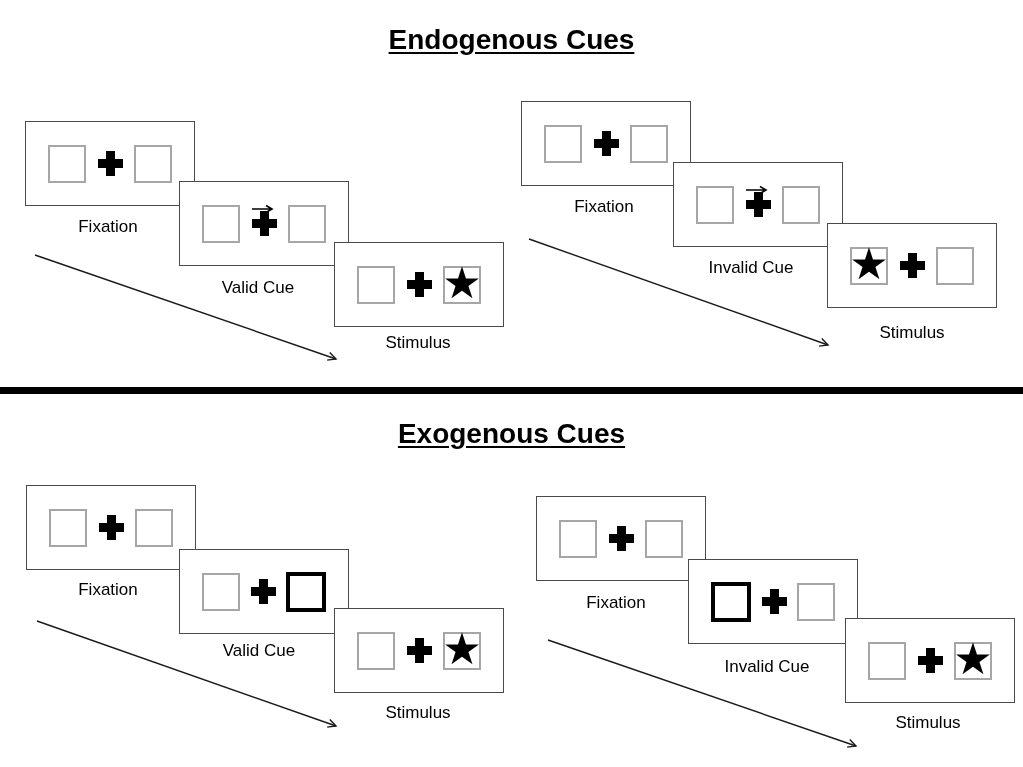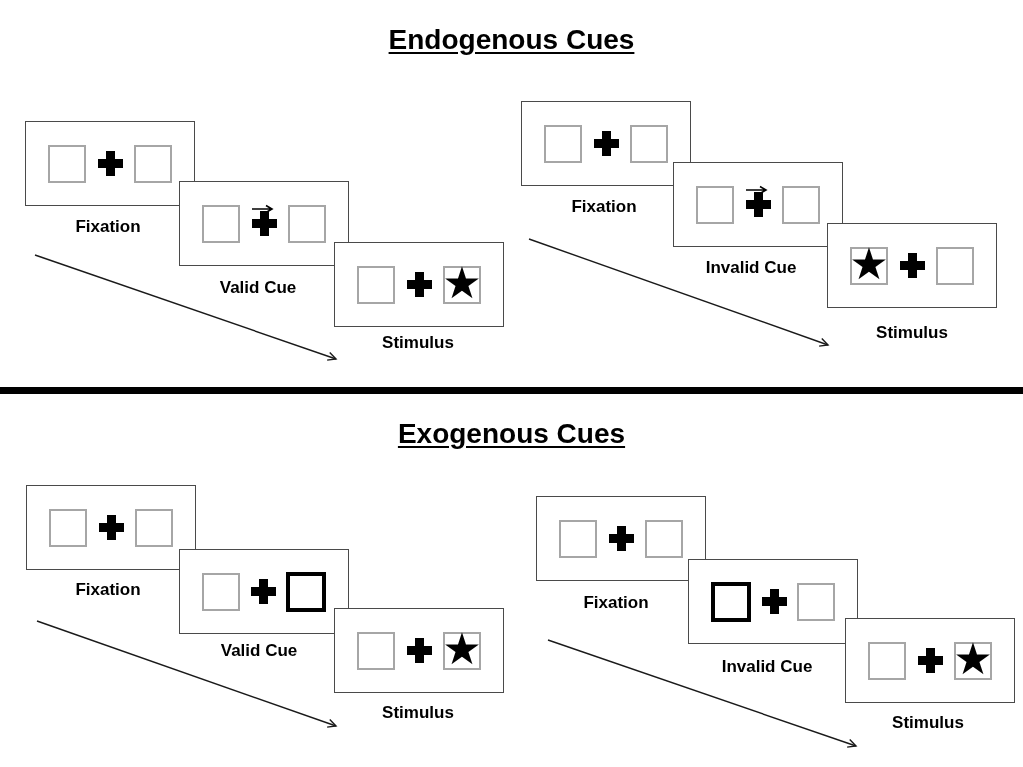--- a/index.html
+++ b/index.html
@@ -47,21 +47,21 @@
   .center-cell{position:relative;display:flex;align-items:center;justify-content:center;width:30px;}
   
   .cue-arrow{position:absolute;left:50%;transform:translateX(-50%);bottom:22px;}
 
   
   .star{font-size:44px;line-height:36px;color:#000;margin-top:-3px;}
 
   
   .step-label{
     position:absolute;transform:translateX(-50%);
-    font-size:17px;font-weight:bold;white-space:nowrap;
+    font-size:17px;font-weight:normal;white-space:nowrap;
   }
 
   
   .time-arrow{position:absolute;overflow:visible;}
 </style>
 </head>
 <body>
 
 <div class="stage">
 

